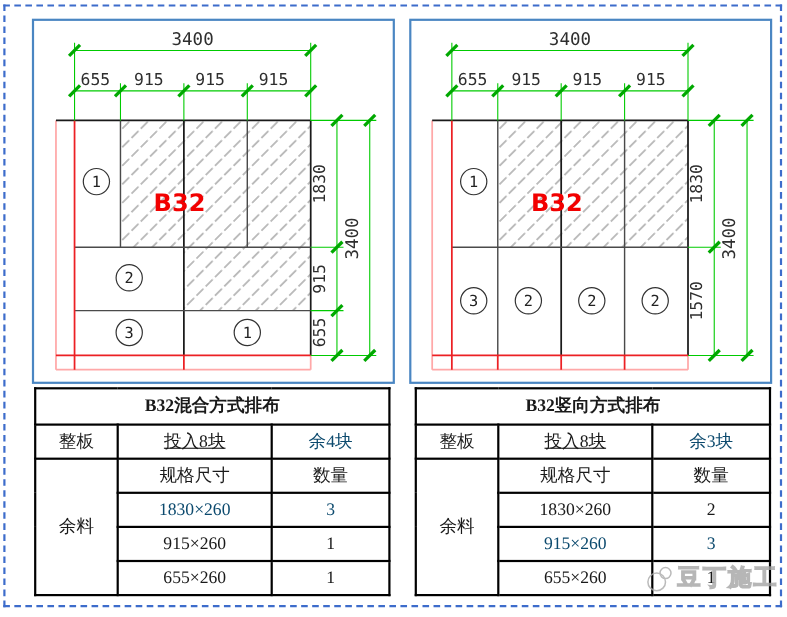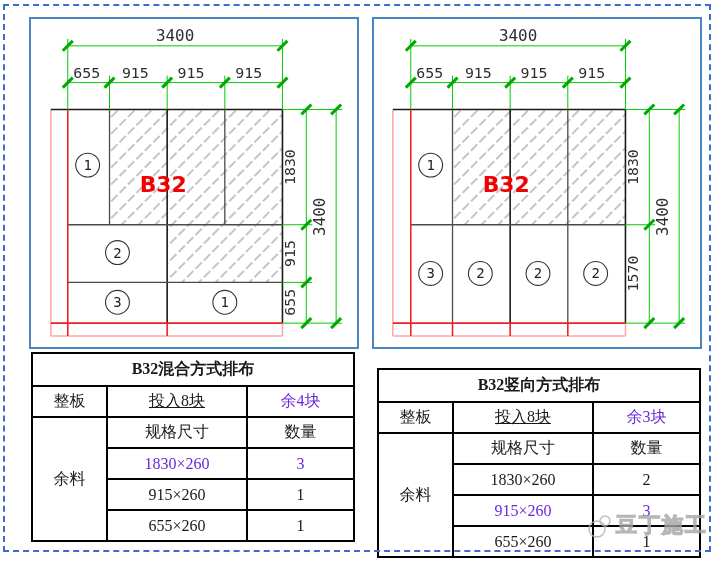--- a/index.html
+++ b/index.html
@@ -25,21 +25,21 @@
   .pink{stroke:#ffa8a8;stroke-width:1.6;}
   .circ{stroke:#333;stroke-width:1.1;fill:none;}
   .spec-table{position:absolute;border-collapse:collapse;table-layout:fixed;
         font-size:16px;color:#1a1a1a;}
   .spec-table td{border:2px solid #000;text-align:center;vertical-align:middle;
         height:29px;padding:0;}
   .spec-table .title-cell{font-weight:bold;height:31px;}
   .spec-table .col1{width:73px;}
   .spec-table .col2{width:138px;text-decoration:underline;}
   .spec-table .col3{width:105px;}
-  .red-text{color:#6d28d9;}
+  .red-text{color:#0c4a6e;}
   .watermark{position:absolute;left:586px;top:510px;display:flex;align-items:center;
         opacity:.8;pointer-events:none;}
   .watermark span{font-size:21px;font-weight:bold;letter-spacing:2px;color:#bbb;
         color:transparent;-webkit-text-stroke:1.2px #a5a5a5;
         font-family:"Liberation Serif",serif;}
 </style>
 </head>
 <body>
 
 <div class="page">
@@ -243,21 +243,21 @@
       <td>915×260</td>
       <td>1</td>
     </tr>
     <tr>
       <td>655×260</td>
       <td>1</td>
     </tr>
   </tbody>
     </table>
 
-  <table class="spec-table" style="left:377px;top:352px;margin-top:16px;">
+  <table class="spec-table" style="left:377px;top:352px;">
     <tbody>
         <tr>
       <td colspan="3" class="title-cell">B32竖向方式排布</td>
     </tr>
     <tr>
       <td class="col1">整板</td>
       <td class="col2">投入8块</td>
       <td class="col3 red-text">余3块</td>
     </tr>
     <tr>

